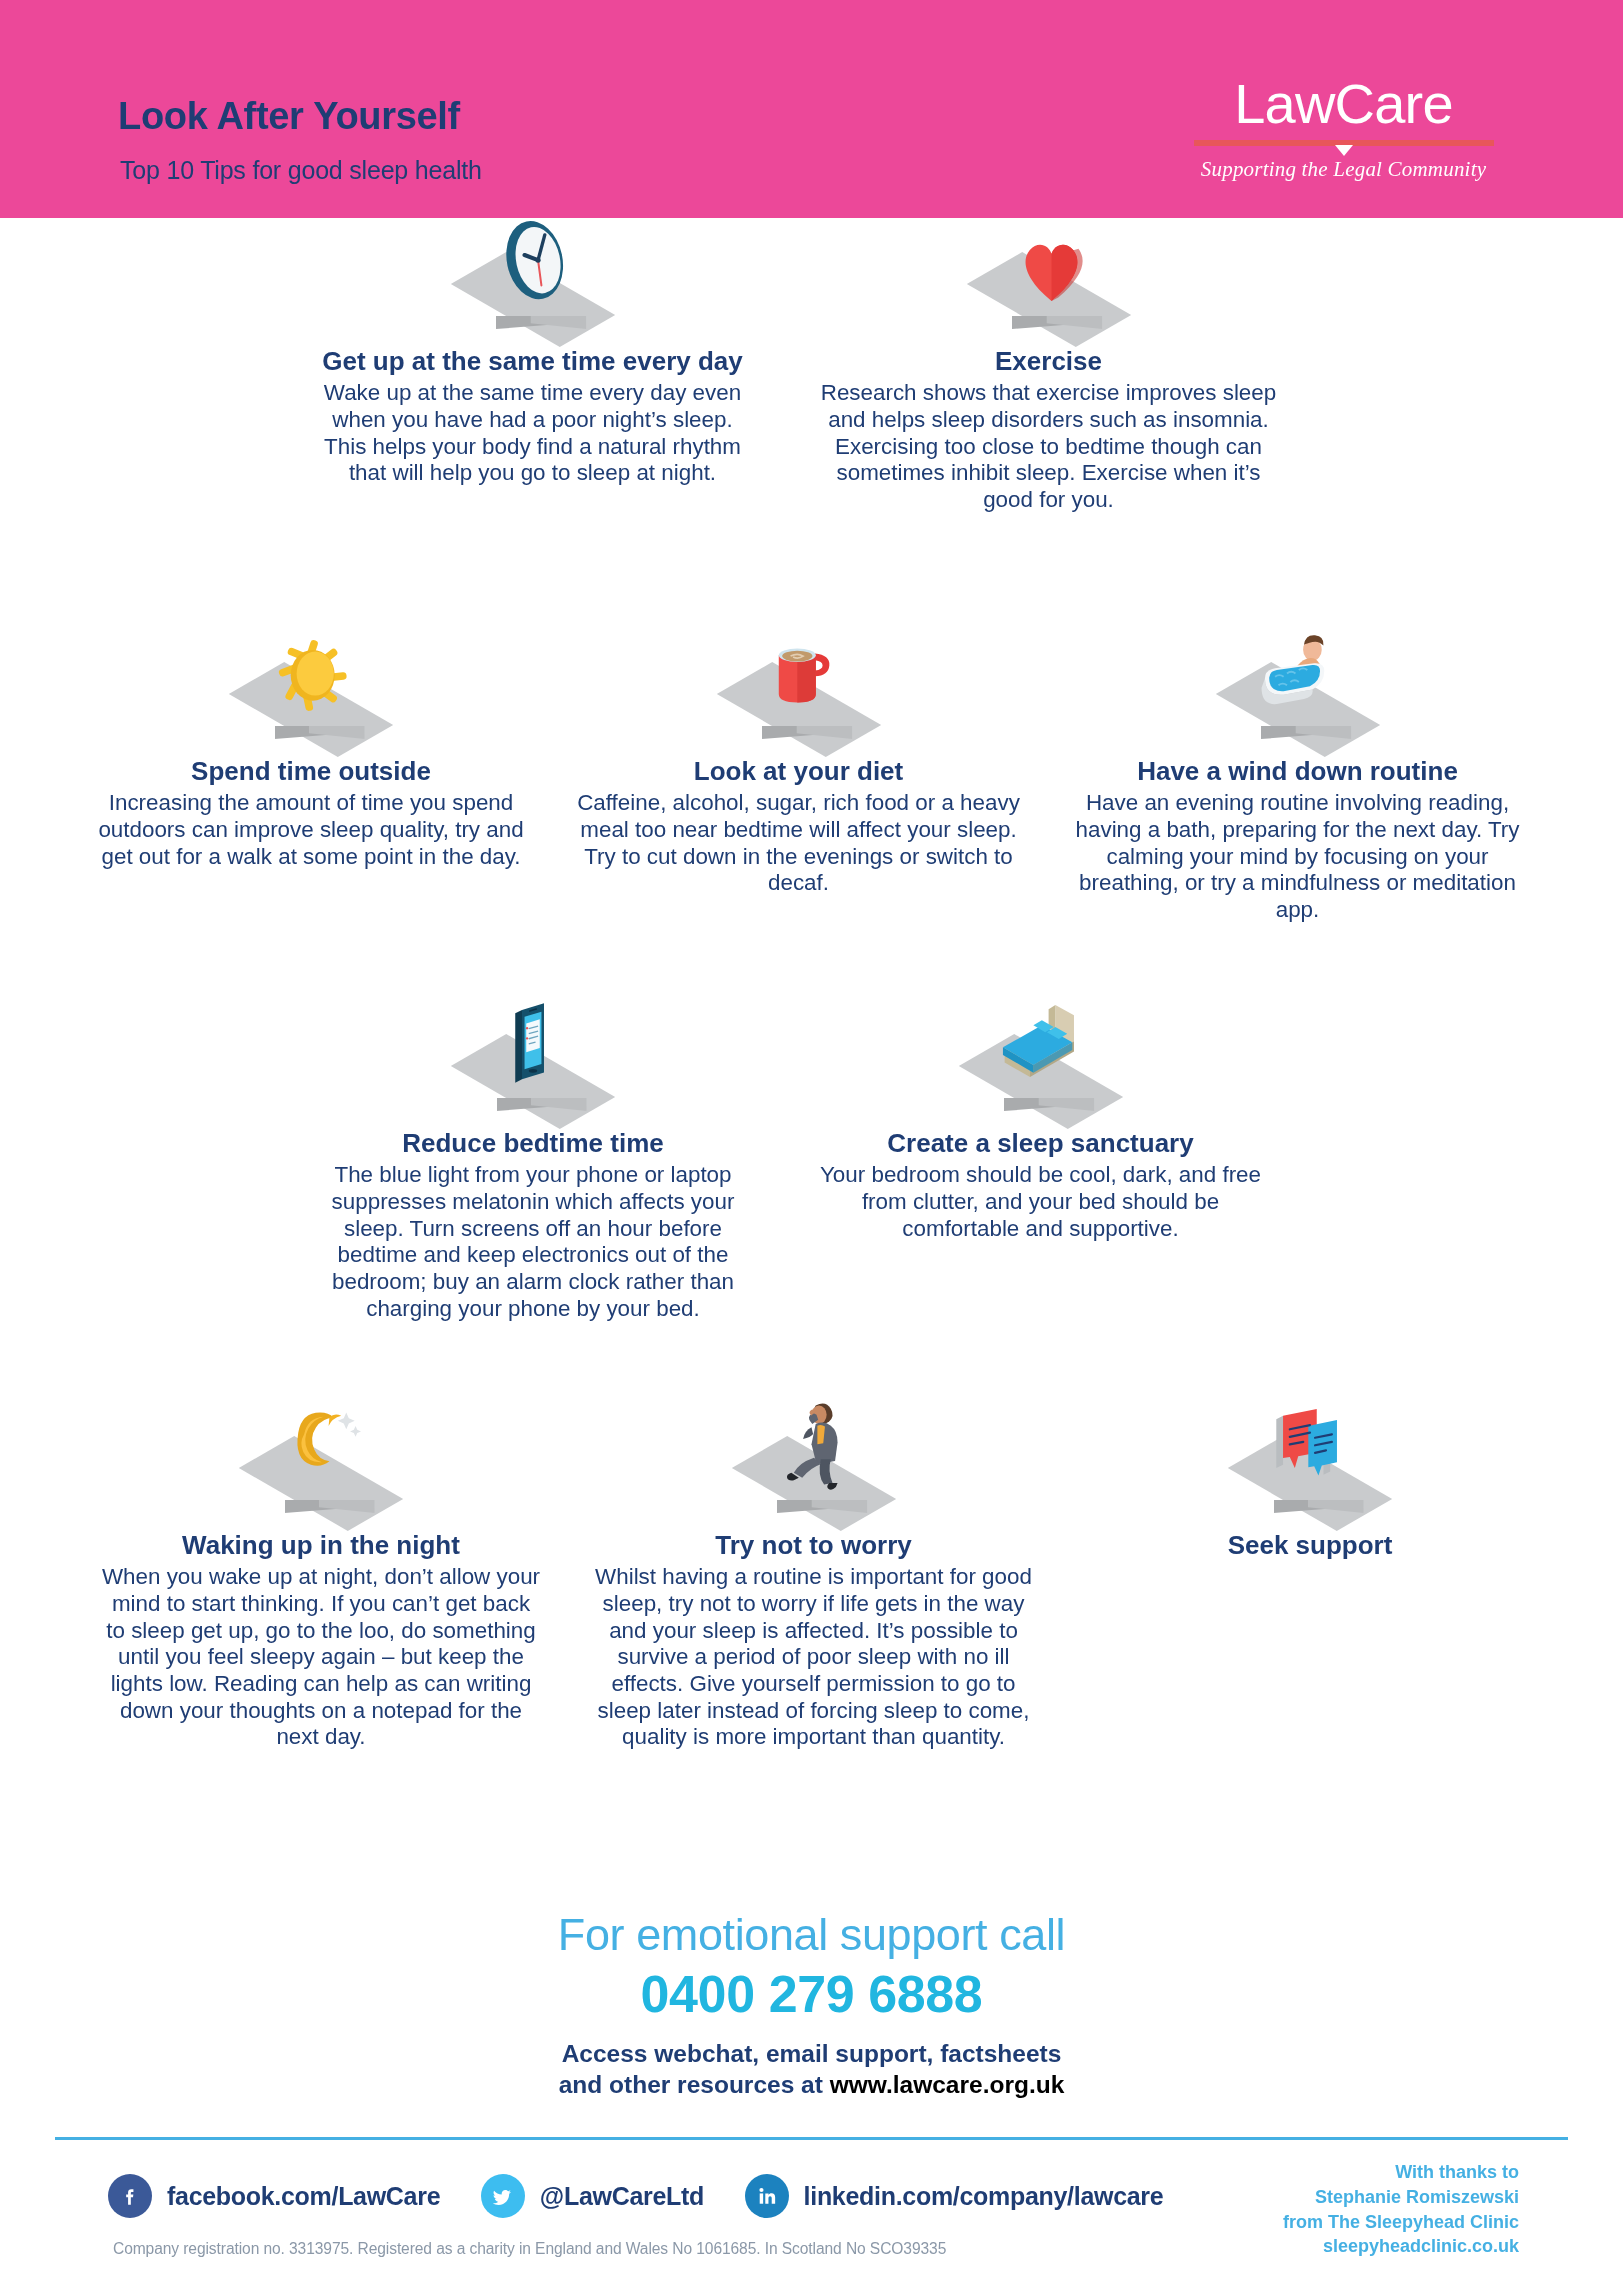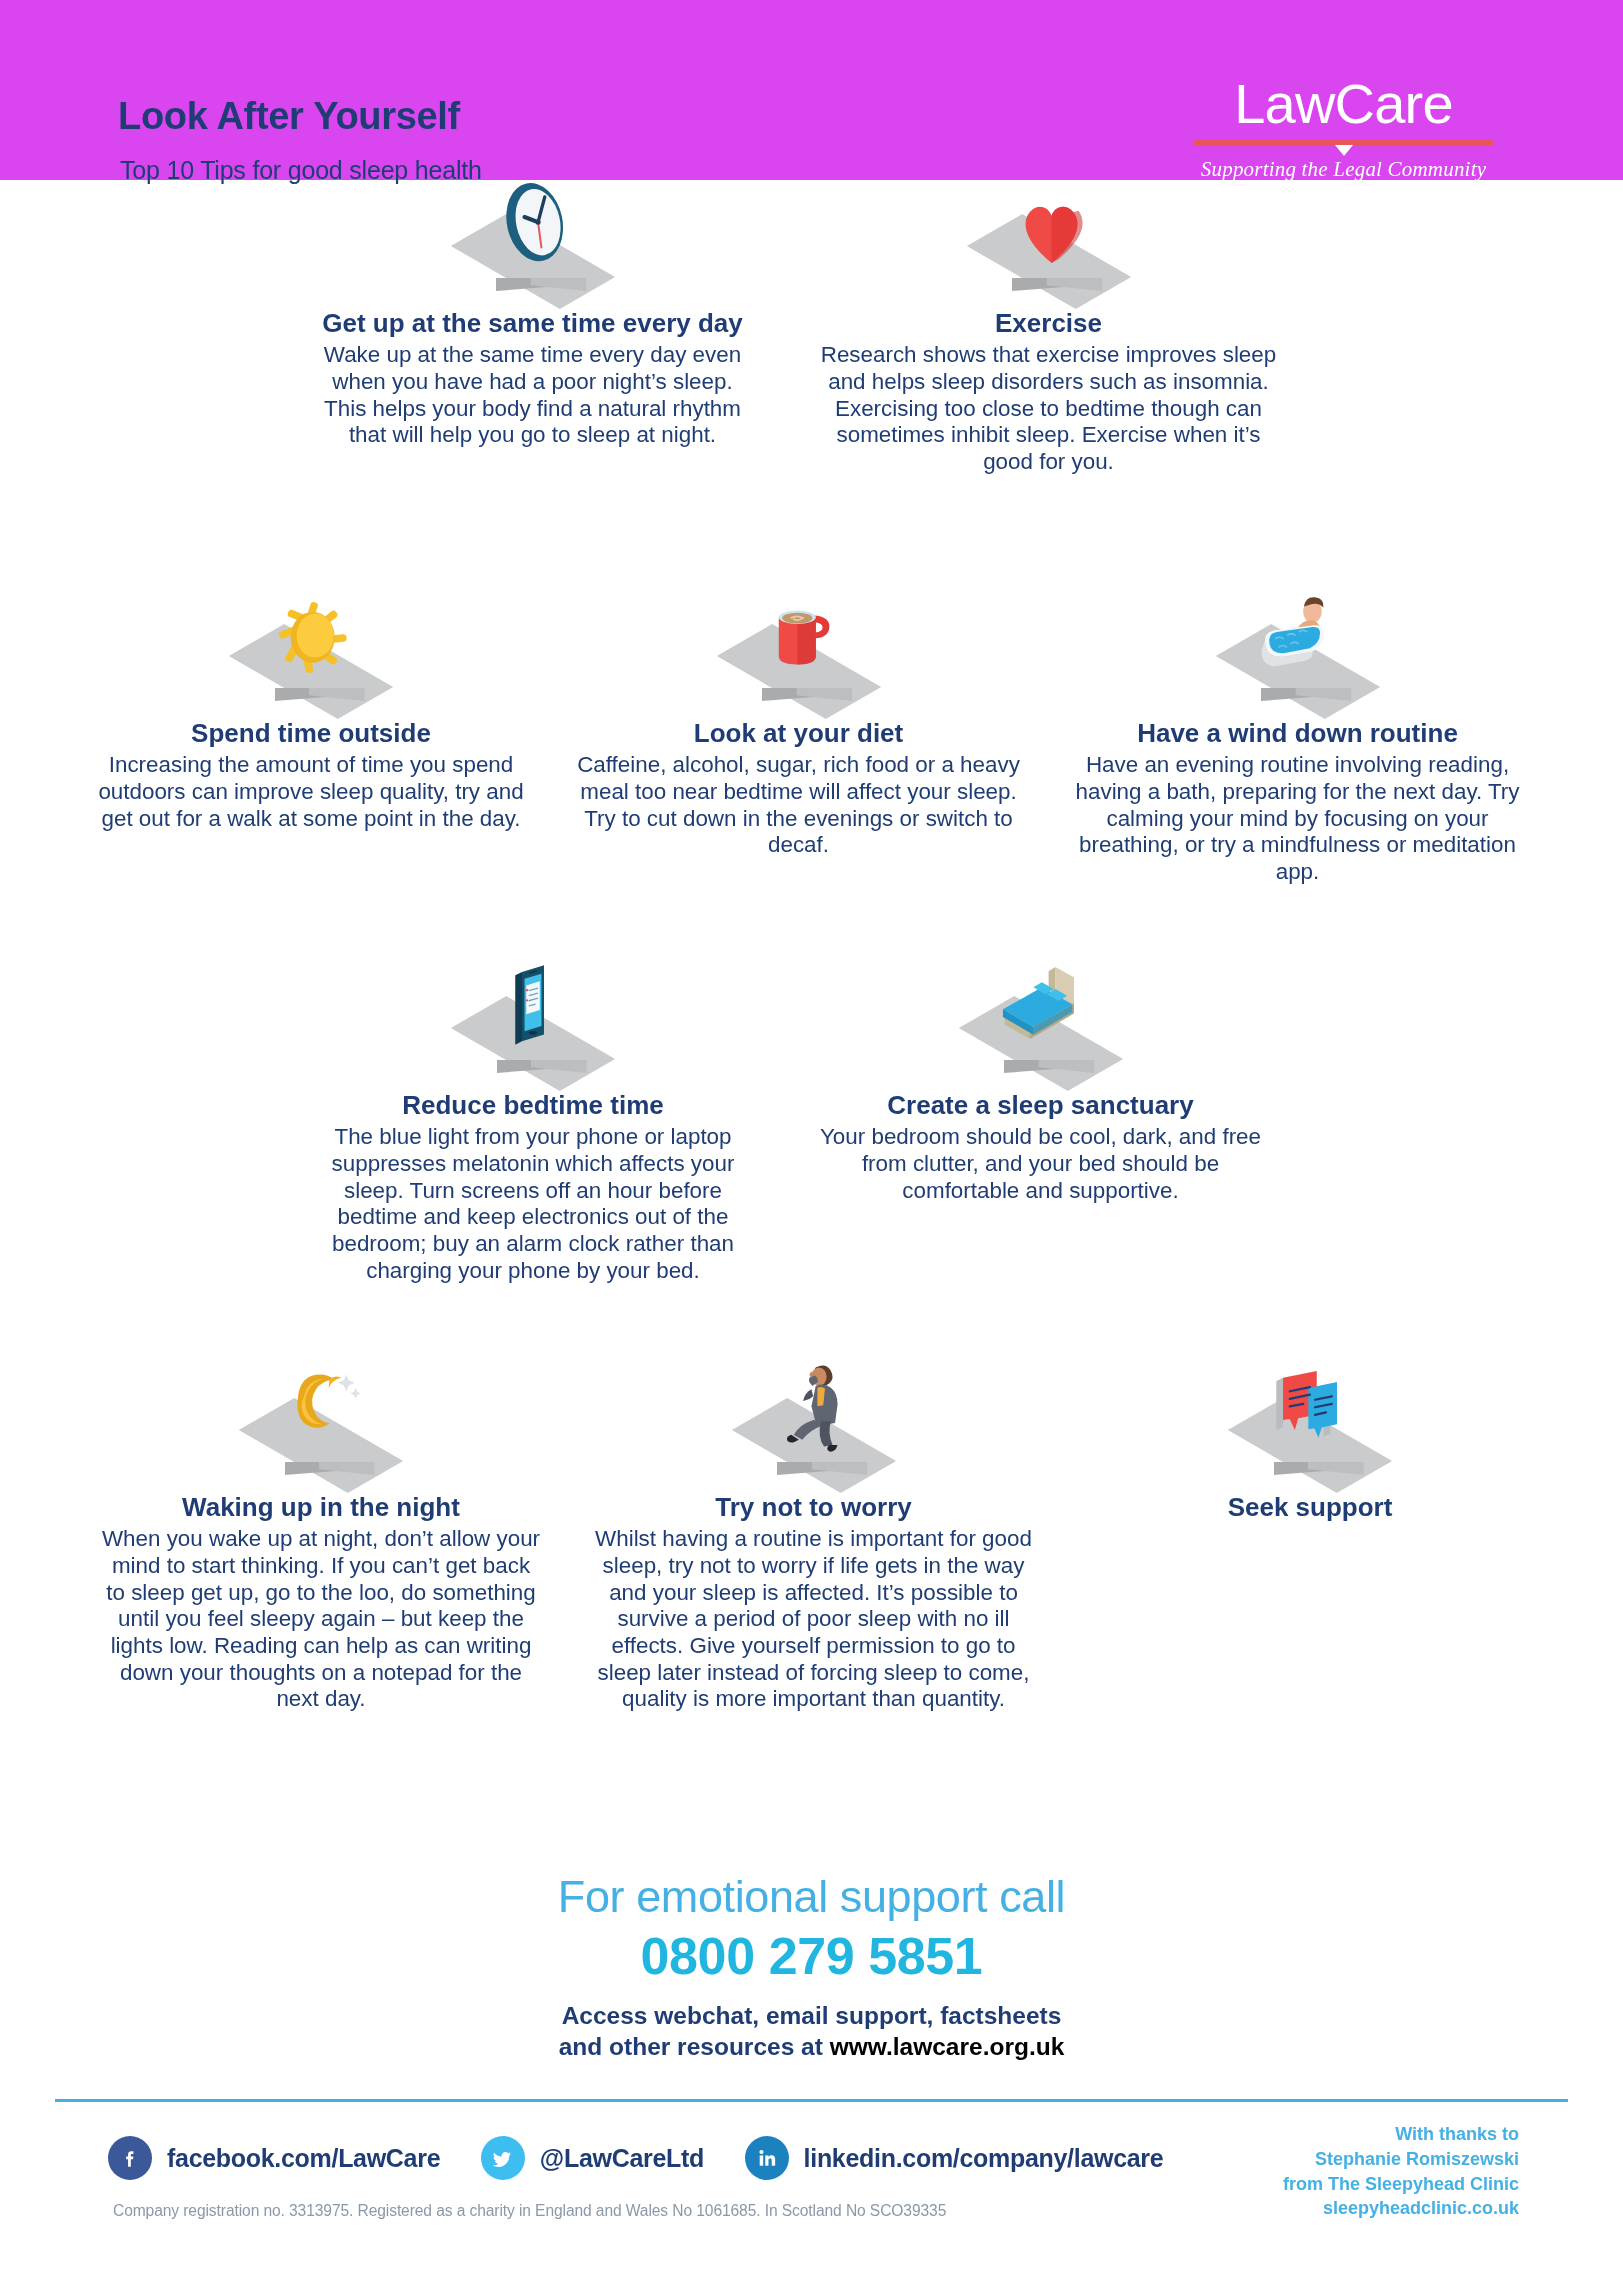--- a/index.html
+++ b/index.html
@@ -11,22 +11,22 @@
   body {
     width: 1623px;
     min-height: 2295px;
     position: relative;
     overflow-x: hidden;
   }
 
   
   .header {
     width: 1623px;
-    height: 180px;
-    background: #d946ef;
+    height: 218px;
+    background: #ec4899;
     position: relative;
   }
   .header-title {
     position: absolute;
     left: 118px;
     top: 95px;
     font-size: 38px;
     font-weight: bold;
     color: #1f3d74;
     letter-spacing: -0.3px;
@@ -488,21 +488,21 @@
         </g>
       </svg>
     </div>
     <div class="tip-title">Seek support</div>
   </div>
 
 </div>
 
 <div class="cta">
   <div class="cta-line1">For emotional support call</div>
-  <div class="cta-phone">0800 279 5851</div>
+  <div class="cta-phone">0400 279 6888</div>
   <div class="cta-line3">
     <span>Access webchat, email support, factsheets</span><br>
     <span>and other resources at </span><span class="cta-url">www.lawcare.org.uk</span>
   </div>
 </div>
 
 <div class="footer">
   <div class="footer-rule"></div>
   <div class="footer-inner">
 

